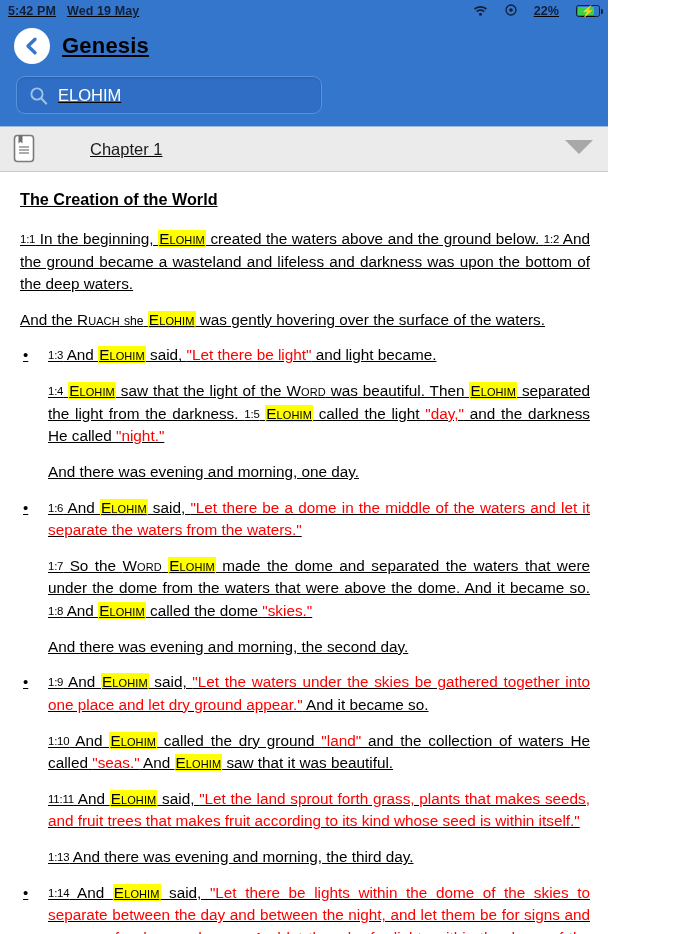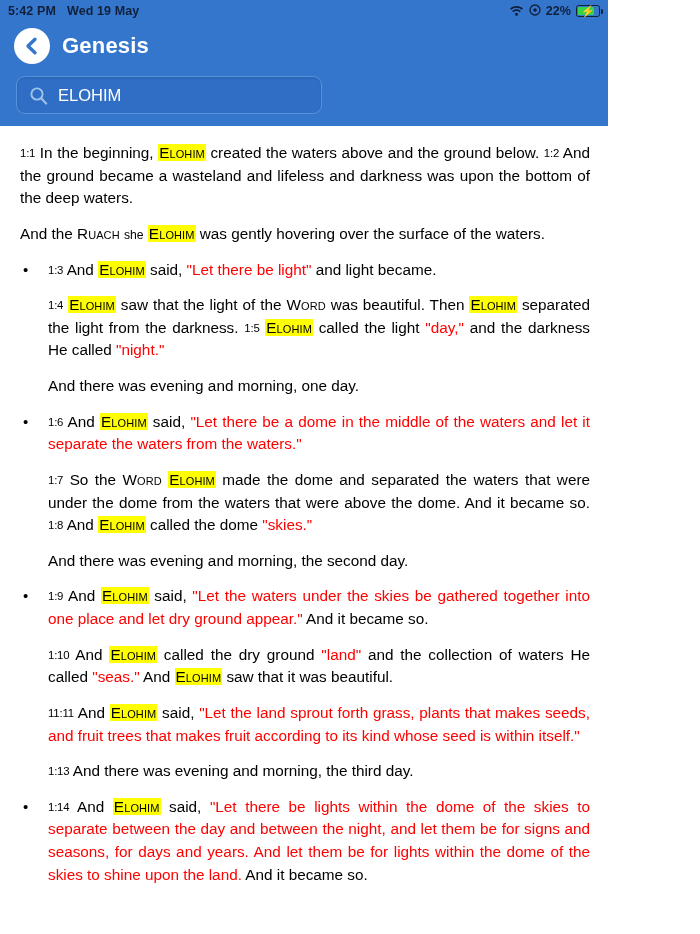--- a/index.html
+++ b/index.html
@@ -17,21 +17,21 @@
     background: #3576cd;
     display: flex;
     align-items: center;
     padding: 0 8px;
     color: #11203a;
     font-size: 12.5px;
     font-weight: 600;
     letter-spacing: .1px;
   }
   .status-left { display: flex; align-items: center; gap: 11px; }
-  .status-right { margin-left: auto; display: flex; align-items: center; gap: 5px; }
+  .status-right { margin-left: auto; display: flex; align-items: center; gap: 17px; }
   .wifi-ico { display: block; }
   .loc-ico { display: block; }
   .batt {
     position: relative;
     width: 24px; height: 12px;
     border: 1.6px solid #11203a;
     border-radius: 2.5px;
     background: #3576cd;
     display: flex; align-items: center;
   }
@@ -71,21 +71,21 @@
   .back-btn {
     width: 36px; height: 36px;
     border-radius: 50%;
     background: #ffffff;
     display: flex; align-items: center; justify-content: center;
     flex: 0 0 auto;
     cursor: pointer;
   }
   .back-btn svg { display: block; }
   .nav-title {
-    color: #ffffff;
+    color: #000000;
     font-size: 22px;
     font-weight: 600;
     letter-spacing: .2px;
   }
   .search-wrap { padding: 6px 14px 0 16px; }
   .search-box {
     height: 38px;
     background: #2f6ec4;
     border: 1.4px solid #5792dc;
     border-radius: 9px;
@@ -165,21 +165,21 @@
   .hl {
     background: #ffff00;
     padding: 0 1px;
   }
   .sc {
     font-variant: small-caps;
     letter-spacing: .1px;
   }
   .scs { font-size: 12.2px; }
   .red { color: #ff0000; }
-  .page { position: relative; width: 608px; height: 934px; overflow: hidden; }
+  .page { position: relative; width: 608px; height: 934px; overflow: hidden; text-decoration: underline; }
 </style>
 </head>
 <body>
 
 <div class="page">
 
   <div class="statusbar">
     <div class="status-left">
       <span>5:42 PM</span>
       <span>Wed 19 May</span>
@@ -224,22 +224,40 @@
           <svg width="19" height="19" viewBox="0 0 19 19">
             <circle cx="8" cy="8" r="5.6" fill="none" stroke="#9ec3ea" stroke-width="1.9"></circle>
             <line x1="12.2" y1="12.2" x2="17.2" y2="17.6" stroke="#9ec3ea" stroke-width="2.1" stroke-linecap="round"></line>
           </svg>
         </span>
         <input class="search-input" type="text" value="ELOHIM" placeholder="Search" style="">
       </div>
     </div>
   </div>
 
+  <div class="chapter-bar">
+    <span class="chapter-icon">
+      <svg width="26" height="30" viewBox="0 0 26 30">
+        <rect x="2.5" y="1.5" width="19" height="26" rx="3" ry="3" fill="#ffffff" stroke="#7a7a7a" stroke-width="1.6"></rect>
+        <path d="M6.5 1.5 h4 v8 l-2 -1.8 l-2 1.8 z" fill="#6e6e6e"></path>
+        <line x1="7" y1="13" x2="17" y2="13" stroke="#8a8a8a" stroke-width="1.4"></line>
+        <line x1="7" y1="16" x2="17" y2="16" stroke="#8a8a8a" stroke-width="1.4"></line>
+        <line x1="7" y1="19" x2="17" y2="19" stroke="#8a8a8a" stroke-width="1.4"></line>
+      </svg>
+    </span>
+    <span class="chapter-label">Chapter 1</span>
+    <span class="chapter-caret">
+      <svg width="30" height="18" viewBox="0 0 30 18">
+        <path d="M1 2 L29 2 L15 16 Z" fill="#a8a8a8"></path>
+      </svg>
+    </span>
+  </div>
 
   <div class="body-text">
+    <div class="section-title">The Creation of the World</div>
     <div id="blocks">
         <p class="para"><span class="vnum">1:1</span> In the beginning, <span class="hl sc">Elohim</span> created the waters above and the ground below. <span class="vnum">1:2</span> And the ground became a wasteland and lifeless and darkness was upon the bottom of the deep waters.</p>
         <p class="para">And the <span class="sc">Ruach</span> <span class="scs">she</span> <span class="hl sc">Elohim</span> was gently hovering over the surface of the waters.</p>
         <div class="bullet-row">
           <div class="bullet-dot">•</div>
           <div class="bullet-body"><span class="vnum">1:3</span> And <span class="hl sc">Elohim</span> said, <span class="red">"Let there be light"</span> and light became.</div>
         </div>
         <p class="para indent"><span class="vnum">1:4</span> <span class="hl sc">Elohim</span> saw that the light of the <span class="sc">Word</span> was beautiful. Then <span class="hl sc">Elohim</span> separated the light from the darkness. <span class="vnum">1:5</span> <span class="hl sc">Elohim</span> called the light <span class="red">"day,"</span> and the darkness He called <span class="red">"night."</span></p>
         <p class="para indent">And there was evening and morning, one day.</p>
         <div class="bullet-row">

